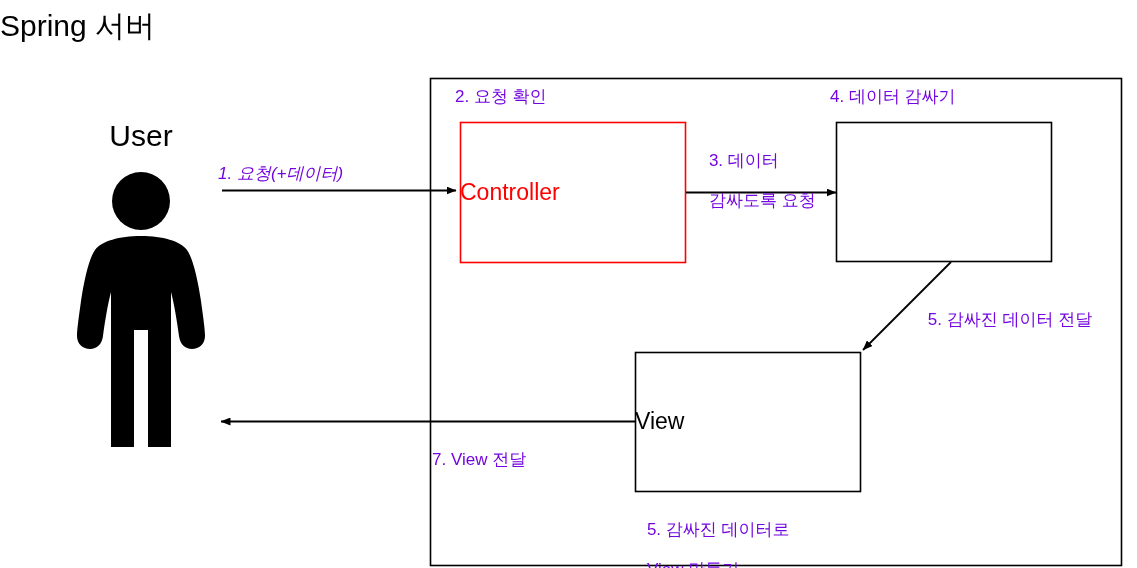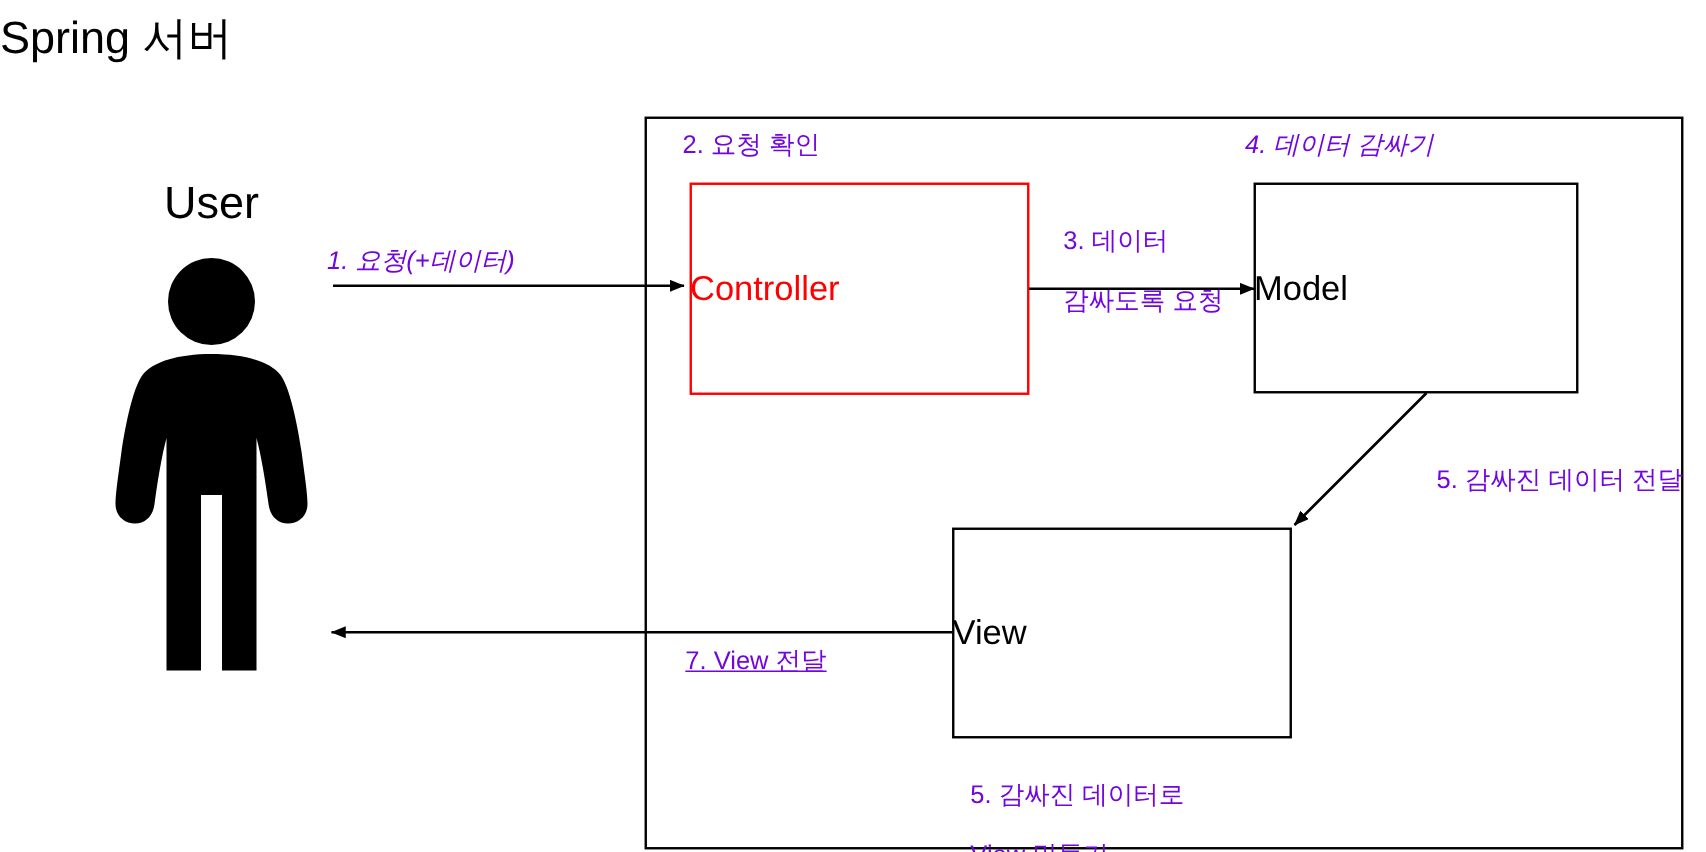--- a/index.html
+++ b/index.html
@@ -69,24 +69,24 @@
   }
   
   .step {
     font-size: 17px;
     color: #7205e0;
     text-align: left;
   }
   #step1 { left: 218px; top: 164px; width: 200px; font-style: italic; }
   #step2 { left: 455px; top: 87px;  width: 236px; }
   #step3 { left: 690px; top: 131px; width: 130px; }
-  #step4 { left: 830px; top: 87px;  width: 228px; font-style: italic; }
-  #step5 { left: 898px; top: 310px; width: 224px; text-align: right; }
+  #step4 { left: 830px; top: 87px;  width: 228px; }
+  #step5 { left: 898px; top: 310px; width: 224px; text-align: center; }
   #step6 { left: 628px; top: 500px; width: 240px; }
-  #step7 { left: 432px; top: 431px; width: 144px; text-align: center; text-decoration: underline; }
+  #step7 { left: 432px; top: 450px; width: 144px; text-align: left; }
 </style>
 </head>
 <body>
 
 <div id="canvas">
 
   <svg id="svg-layer" viewBox="0 0 1137 568" xmlns="http://www.w3.org/2000/svg">
     <defs>
       <marker id="arrowhead-black" markerWidth="10" markerHeight="8" refX="9.5" refY="4" orient="auto" markerUnits="userSpaceOnUse">
         <path d="M0,0 L10,4 L0,8 z" fill="#000000"></path>
@@ -135,21 +135,20 @@
                C 102,241 119,236 141,236 Z"></path>
     </g>
   </svg>
 
   <div class="txt" id="title">Spring 서버</div>
 
   <div class="txt" id="user-label">User</div>
 
   <div class="txt box-label" id="controller-label">Controller</div>
 
-  <div class="txt box-label" id="model-label">Model</div>
 
   <div class="txt box-label" id="view-label">View</div>
 
   <div class="txt step" id="step1">1. 요청(+데이터)</div>
 
   <div class="txt step" id="step2">2. 요청 확인</div>
 
   <div class="txt step" id="step3">
     <span>3. 데이터</span><br>
     <span>감싸도록 요청</span>

